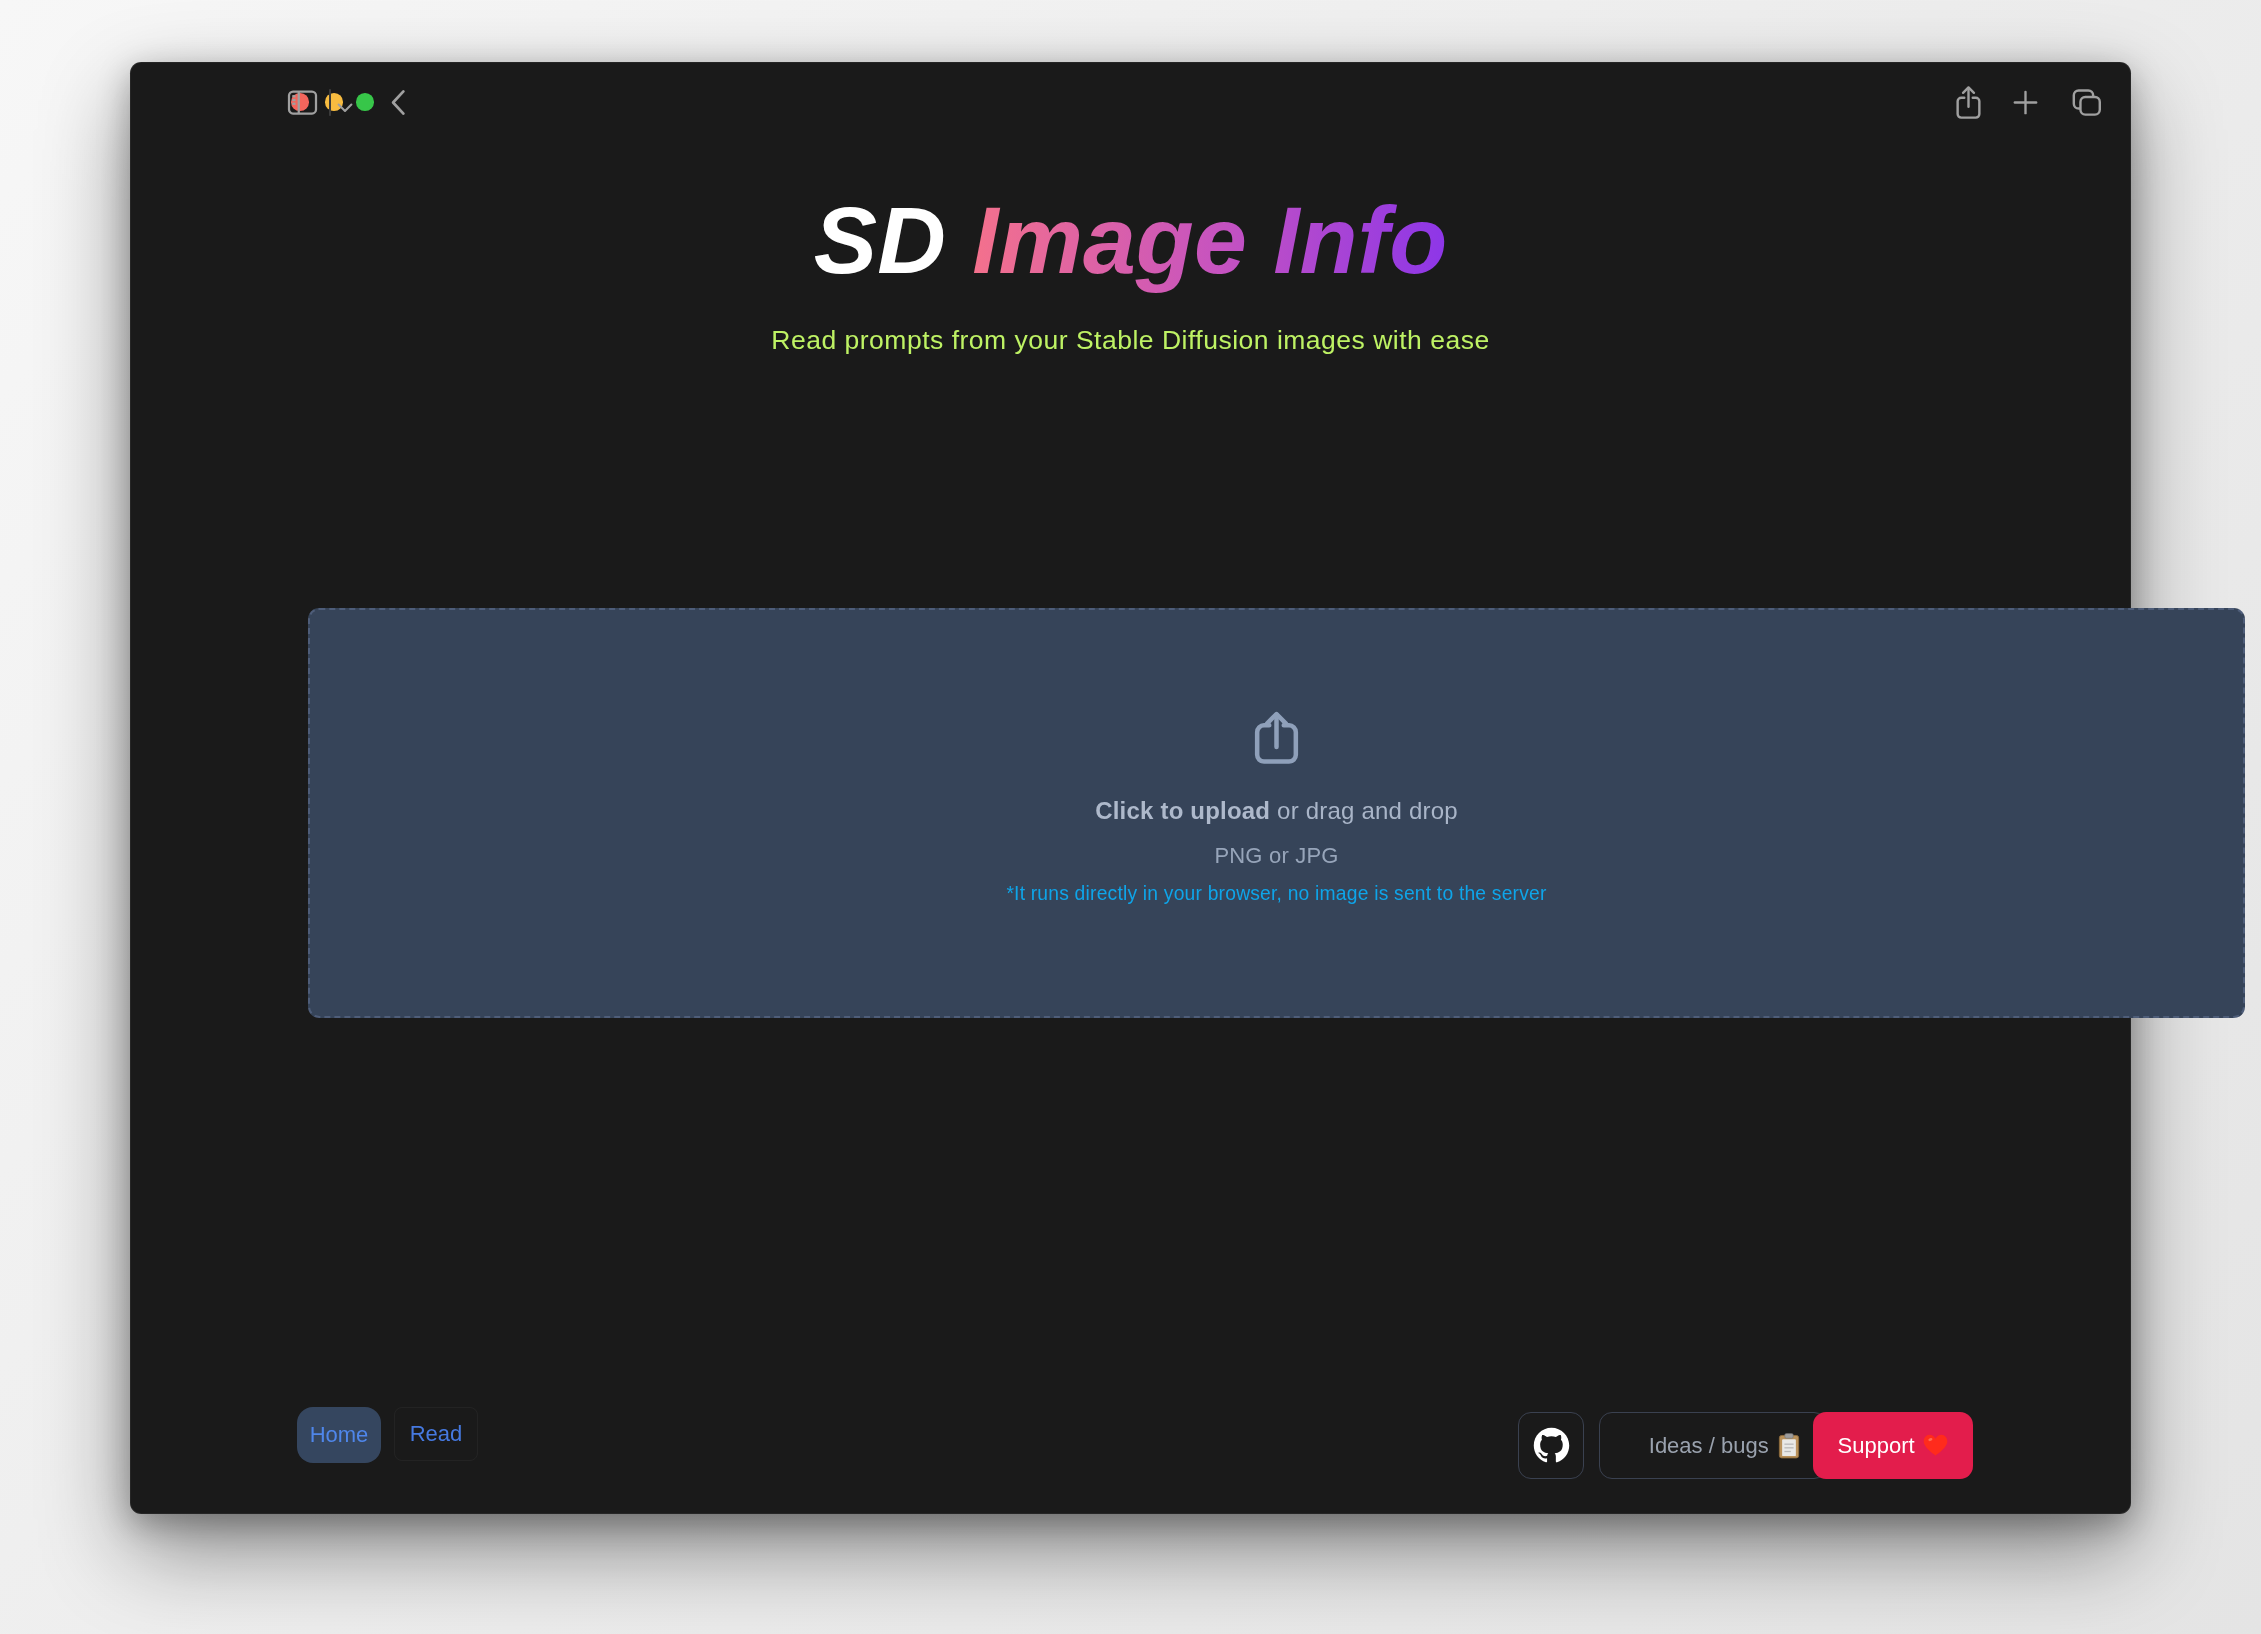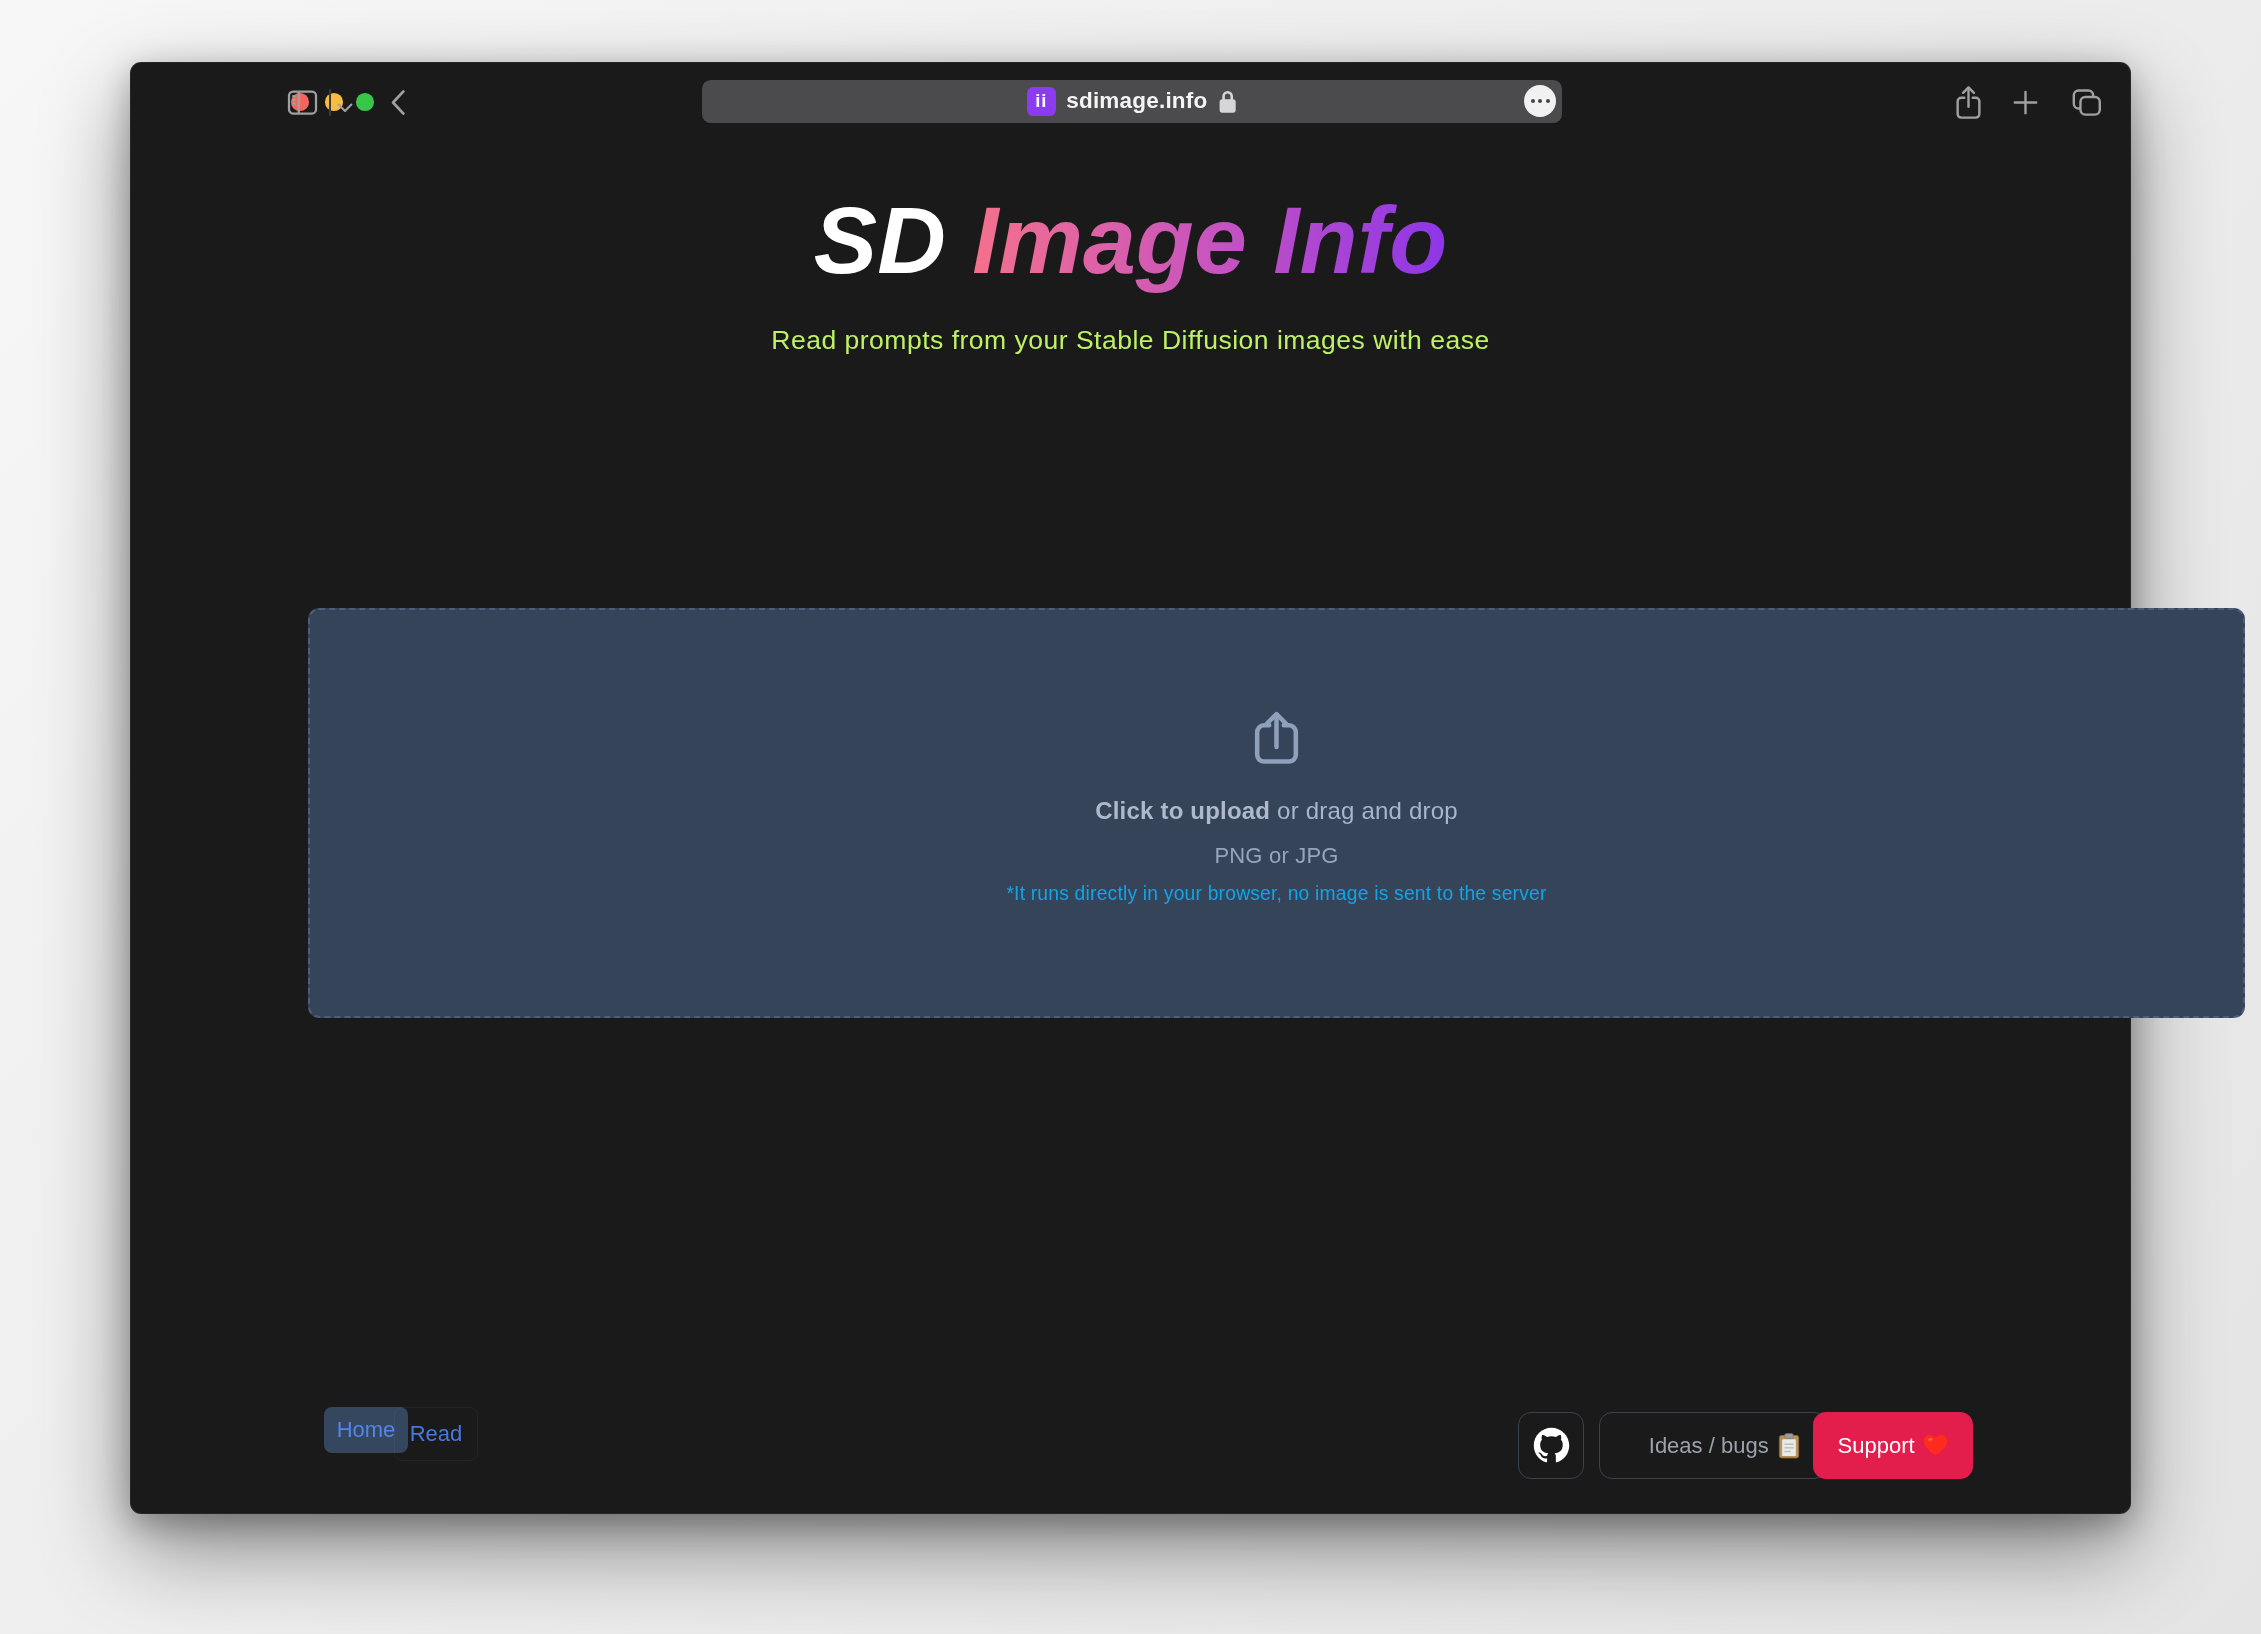--- a/index.html
+++ b/index.html
@@ -64,22 +64,22 @@
     padding-bottom:11.3px; cursor:pointer;
   }
   .dz-icon { color:#8fa0ba; }
   .dz-cta { margin-top:26px; font-size:24px; color:#a9b5c8; letter-spacing:0.2px; }
   .dz-cta b { font-weight:700; color:#aeb9cb; }
   .dz-formats { margin-top:18.5px; font-size:22px; color:#97a5ba; letter-spacing:0.2px; }
   .dz-note { margin-top:13.7px; font-size:19.3px; color:#0ea5e9; letter-spacing:0.2px; }
 
   
   .nav-home {
-    position:absolute; left:194px; top:1345px; width:84px; height:46px;
-    background:#35465f; border-radius:8px; border:none;
+    position:absolute; left:167px; top:1345px; width:84px; height:56px;
+    background:#35465f; border-radius:16px; border:none;
     color:#4f86ea; font-size:22px; font-weight:500;
     display:flex; align-items:center; justify-content:center; cursor:pointer;
     font-family:inherit;
   }
   .nav-about {
     position:absolute; left:264px; top:1345px; width:84px; height:54px;
     background:transparent; border:1.6px solid rgba(255,255,255,.045); border-radius:8px;
     color:#4679e0; font-size:22px; font-weight:500;
     display:flex; align-items:center; justify-content:center; cursor:pointer;
     font-family:inherit;
@@ -123,35 +123,20 @@
       <svg width="16" height="9.6" viewBox="0 0 20 12" fill="none" stroke="currentColor" stroke-width="2.6" stroke-linecap="round" stroke-linejoin="round">
         <polyline points="2,2 10,10 18,2"></polyline>
       </svg>
     </span>
     <span class="tb-icon" style="left:259px;top:26.5px;">
       <svg width="17.7" height="27" viewBox="0 0 22 34" fill="none" stroke="currentColor" stroke-width="3.4" stroke-linecap="round" stroke-linejoin="round">
         <polyline points="18,3 5,17 18,31"></polyline>
       </svg>
     </span>
 
-    <div class="addressbar">
-      <span class="favicon">ii</span>
-      <span class="url-text">sdimage.info</span>
-      <span style="color:#d6d6d8;display:flex;">
-        <svg width="19.3" height="25" viewBox="0 0 18 23" fill="none">
-          <path d="M5.2 10V6.6a3.8 3.8 0 0 1 7.6 0V10" stroke="currentColor" stroke-width="2.4" fill="none"></path>
-          <rect x="1.5" y="9.5" width="15" height="12.5" rx="2.5" fill="currentColor"></rect>
-        </svg>
-      </span>
-      <span class="ellipsis-btn">
-          <i></i>
-          <i></i>
-          <i></i>
-        </span>
-    </div>
 
     <span class="tb-icon" style="left:1824px;top:23px;">
       <svg width="29" height="35" viewBox="0 0 24 29" fill="none" stroke="currentColor" stroke-width="2" stroke-linecap="round" stroke-linejoin="round">
         <path d="M8.5 10.5H6a3 3 0 0 0-3 3V24a3 3 0 0 0 3 3h12a3 3 0 0 0 3-3V13.5a3 3 0 0 0-3-3h-2.5"></path>
         <line x1="12" y1="18" x2="12" y2="2.5"></line>
         <polyline points="7.5,6.5 12,2 16.5,6.5"></polyline>
       </svg>
     </span>
     <span class="tb-icon" style="left:1882px;top:27px;">
       <svg width="27" height="27" viewBox="0 0 24 24" fill="none" stroke="currentColor" stroke-width="2.1" stroke-linecap="round">

